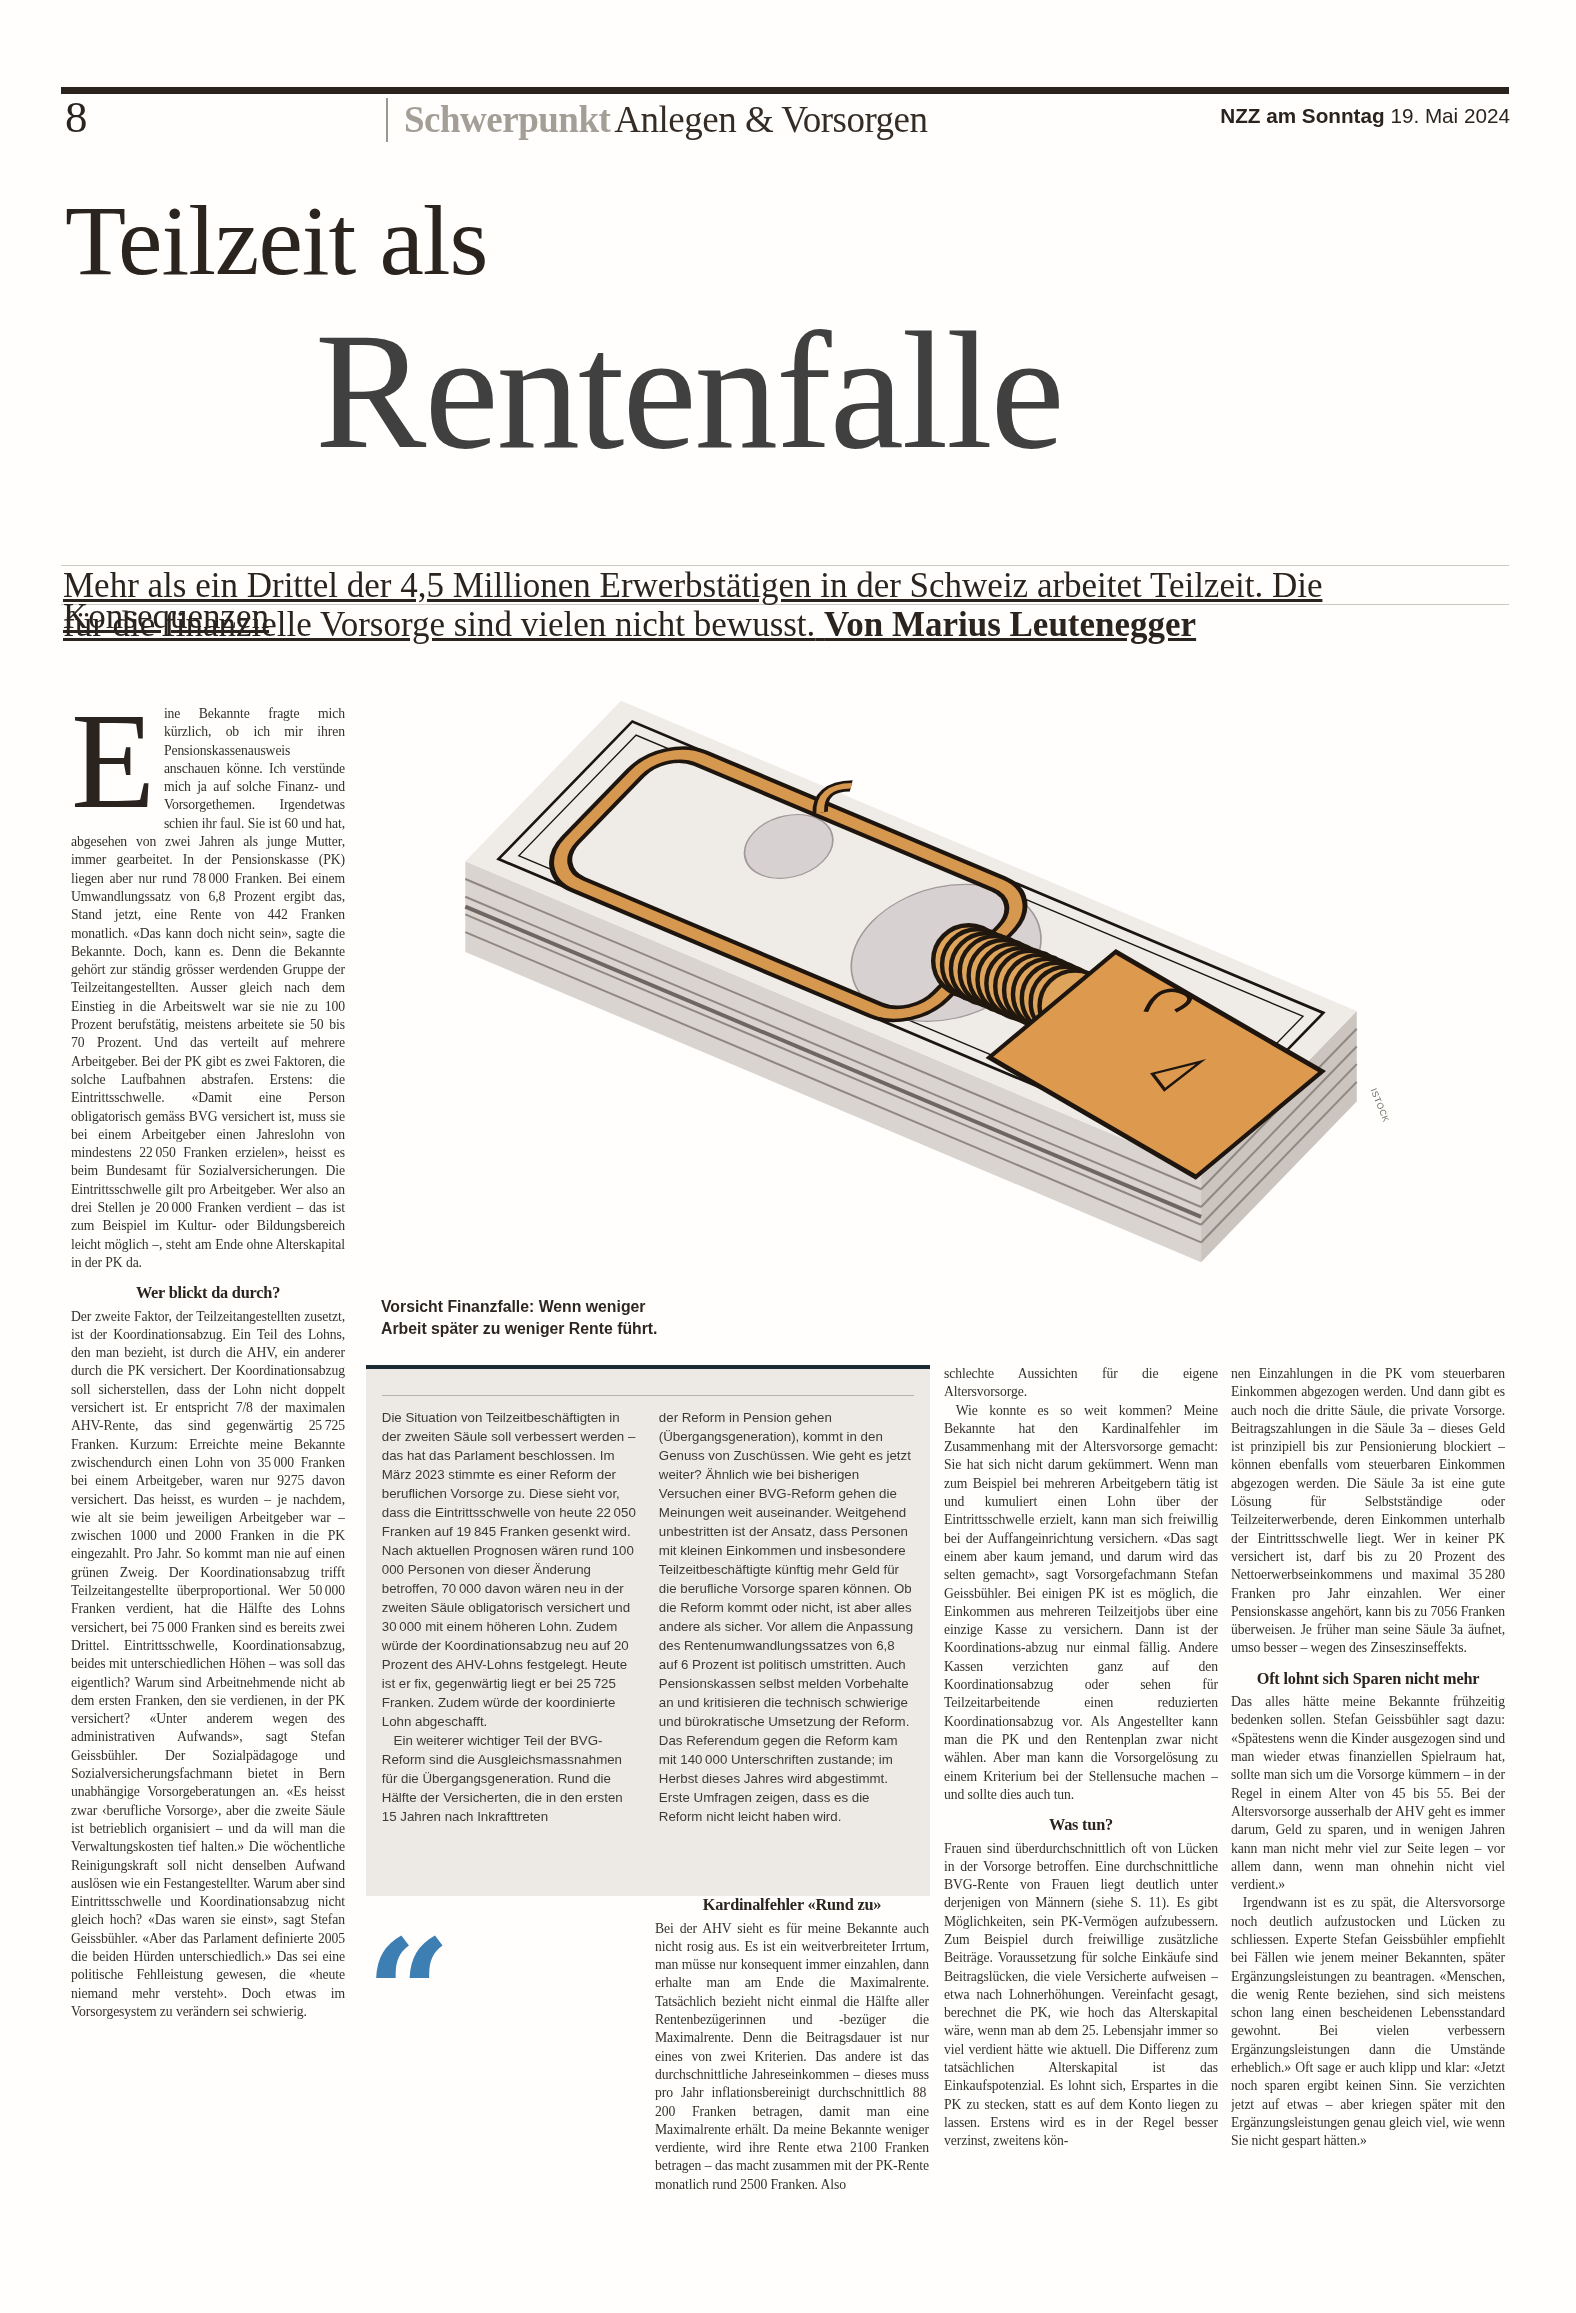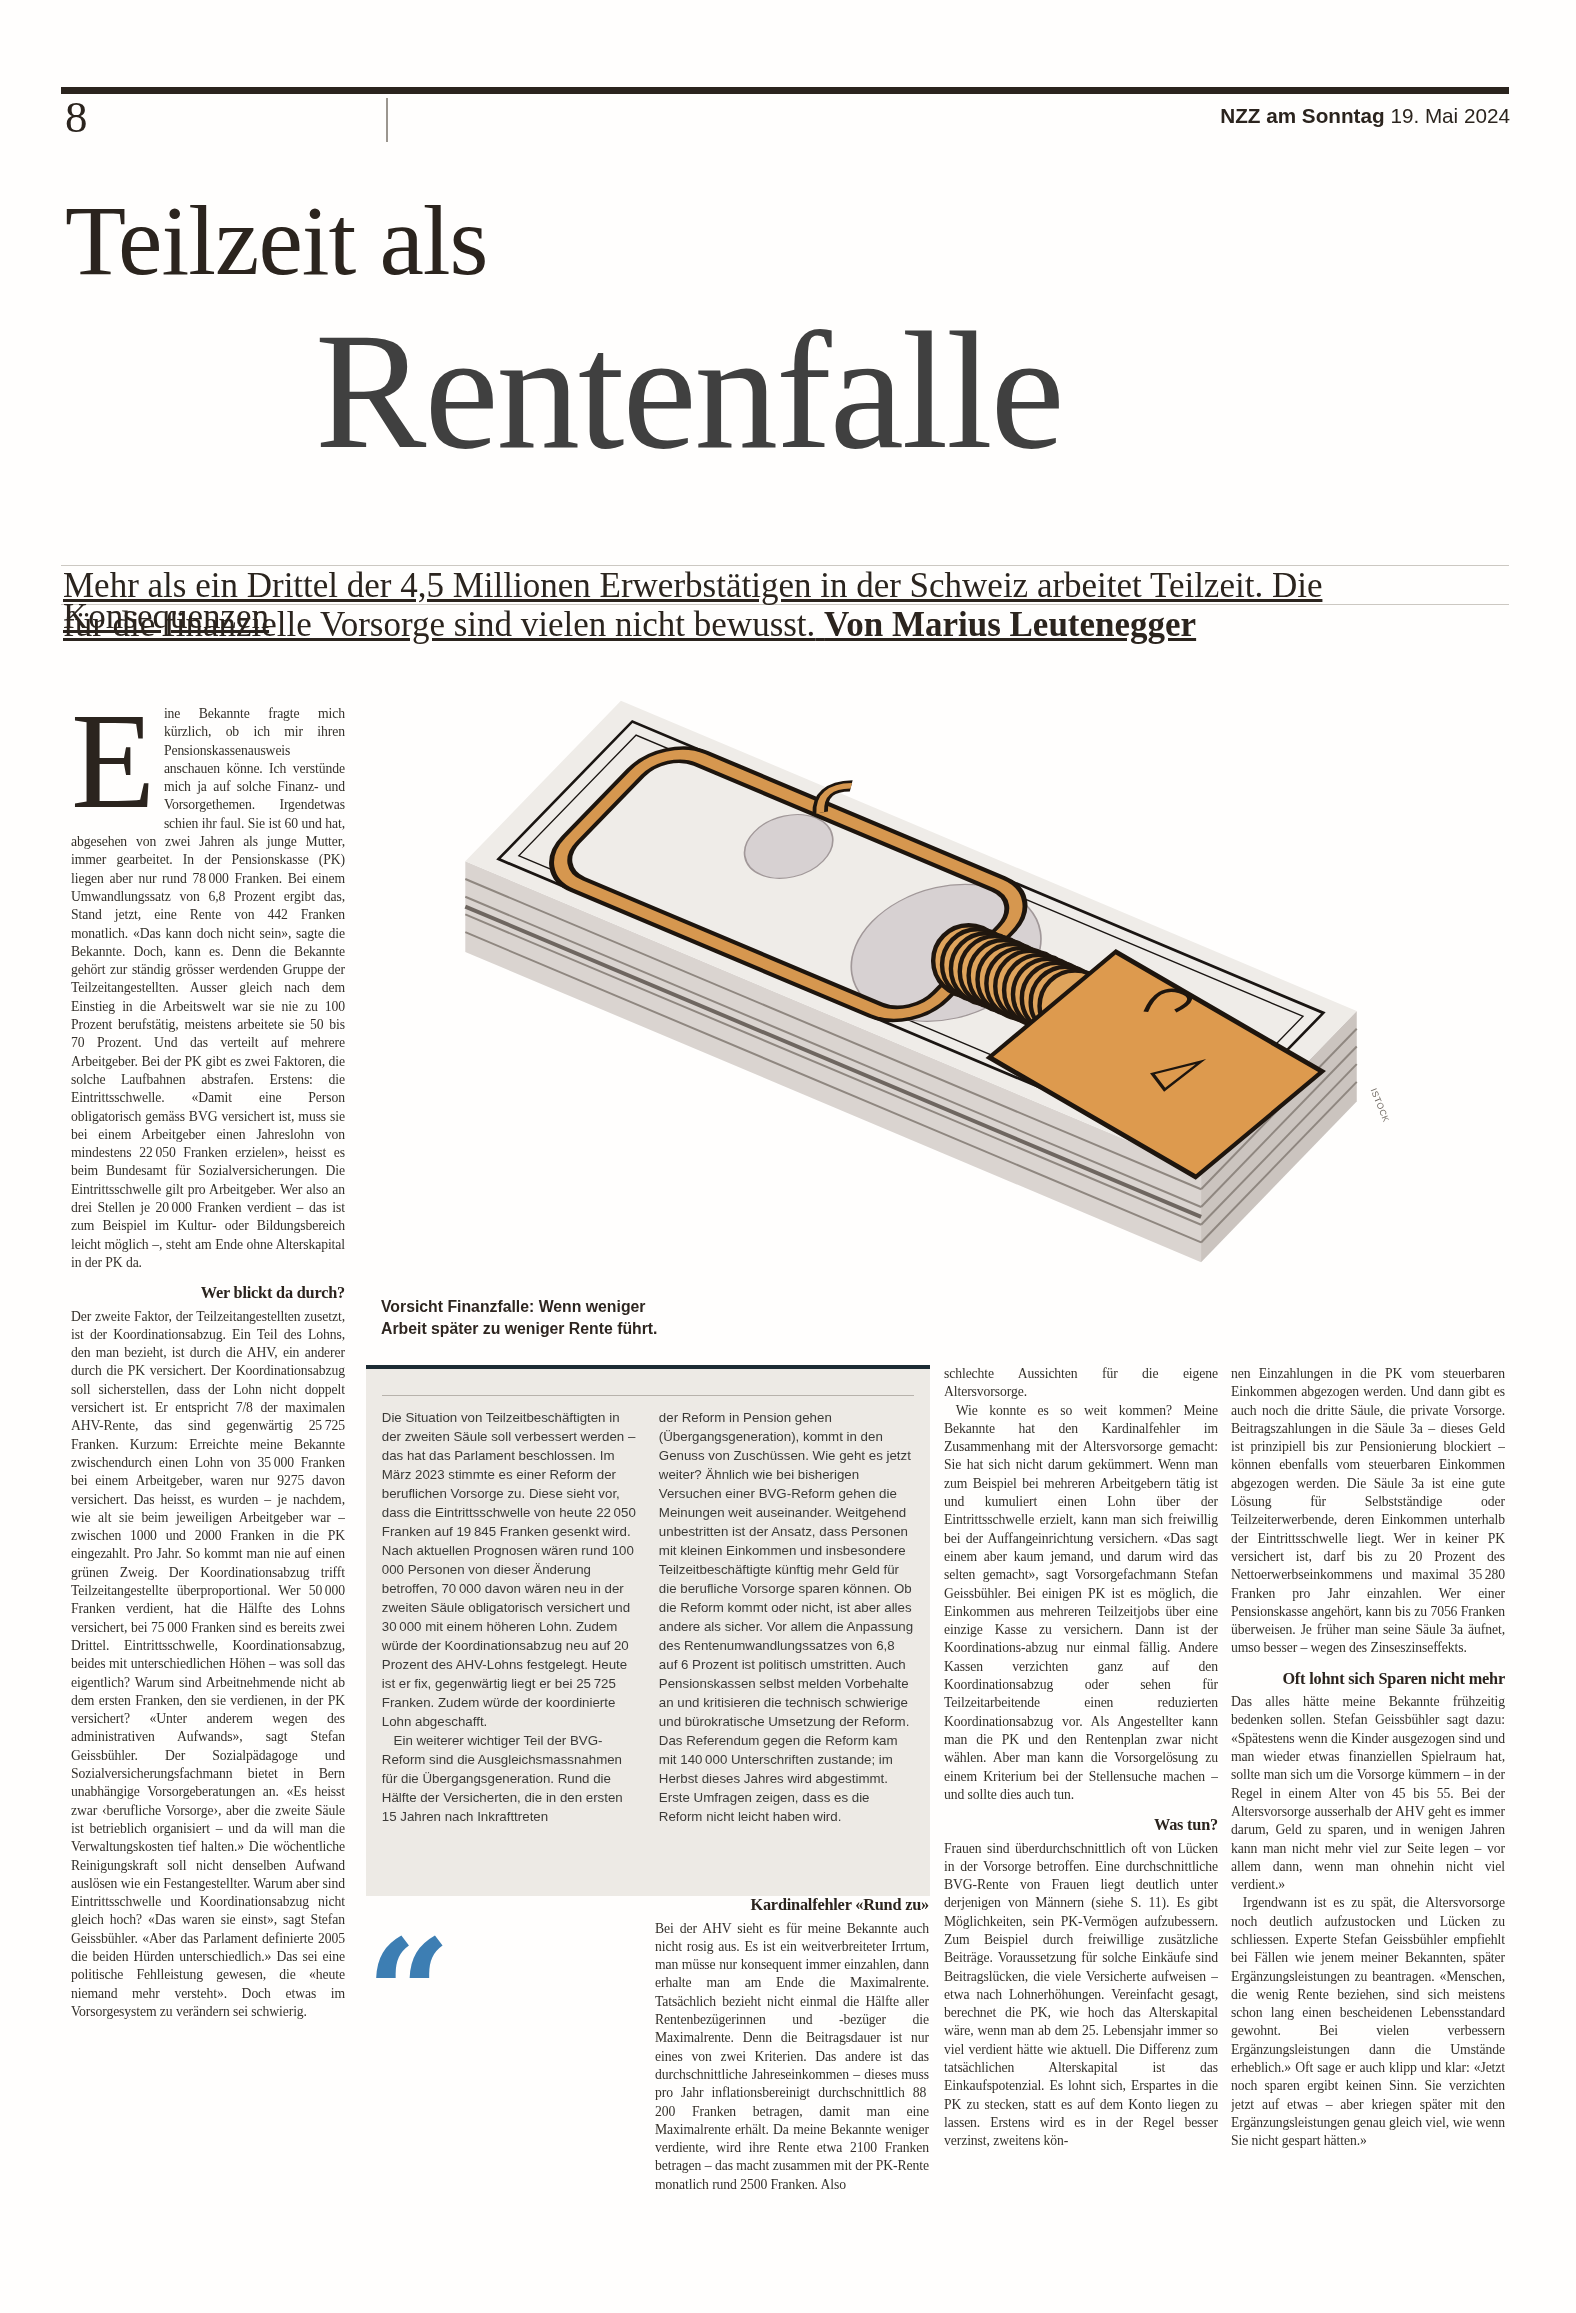--- a/index.html
+++ b/index.html
@@ -24,21 +24,21 @@
   
   .lede { position:absolute; left:61px; top:565px; width:1448px; color:#2b241e; }
   .lede-line { border-top:1px solid #ccc8c2; padding:3.9px 0 3px 2px; font-size:35px; line-height:31.5px; height:39px;text-decoration:underline; }
   .lede .byline { font-weight:bold; }
   
   .col { position:absolute; width:274px; text-align:justify; font-size:13.7px; line-height:18.3px;
          color:#34302a; hyphens:auto; letter-spacing:-0.1px; overflow:hidden; }
   .col p { margin:0; }
   .col p.indent, .infobox-cols p.indent { text-indent:11.8px; }
   .col h3 { font-size:16.3px; line-height:19.7px; font-weight:bold; color:#2b241e;
-            margin:10.8px 0 4.9px; text-align:right; letter-spacing:-0.2px; }
+            margin:10.8px 0 4.9px; text-align:center; letter-spacing:-0.2px; }
   .col1 { left:71px;  top:705px;  height:1475px; }
   .colk { left:655px; top:1895px; height:399px; }
   .col4 { left:944px; top:1365px; height:918px; }
   .col5 { left:1231px;top:1365px; height:918px; }
   .dropcap { float:left; font-size:138px; line-height:104px; height:110px; width:89px;
              color:#2b241e; margin:3.9px 3.9px 0 0; }
   
   .illustration { position:absolute; left:419px; top:666px; width:985px; height:623px; }
   .caption { position:absolute; left:381px; top:1296px; width:296px;
     font-family:"Liberation Sans", sans-serif; font-weight:bold; font-size:15.8px; line-height:21.7px; color:#2e2620; }
@@ -58,20 +58,24 @@
   .pq-text { font-size:25.6px; line-height:36px; font-weight:bold; color:#2b241e; letter-spacing:-0.3px; }
 </style>
 </head>
 <body>
 
 <div class="page">
 
   <div class="topbar"></div>
   <div class="pagenum">8</div>
   <div class="kicker-divider"></div>
+  <div class="kicker-wrap">
+    <span class="kicker">Schwerpunkt</span>
+    <span class="section-title">Anlegen &amp; Vorsorgen</span>
+  </div>
   <div class="masthead">
     <span class="mh-bold">NZZ am Sonntag</span>
     <span>19. Mai 2024</span>
   </div>
 
   <div class="hl1">Teilzeit als</div>
   <div class="hl2">Rentenfalle</div>
 
   <div class="lede">
     <div class="lede-line">

